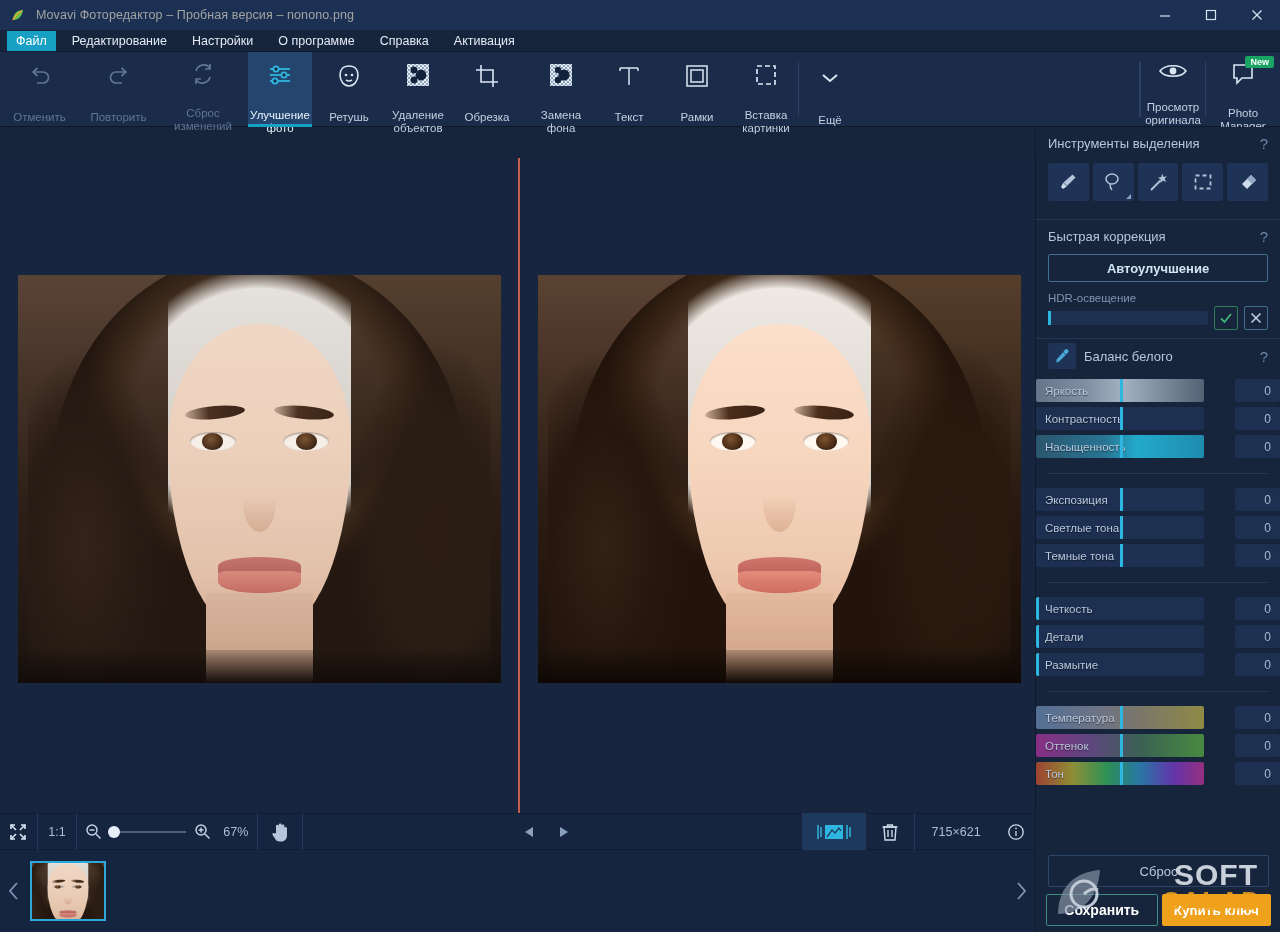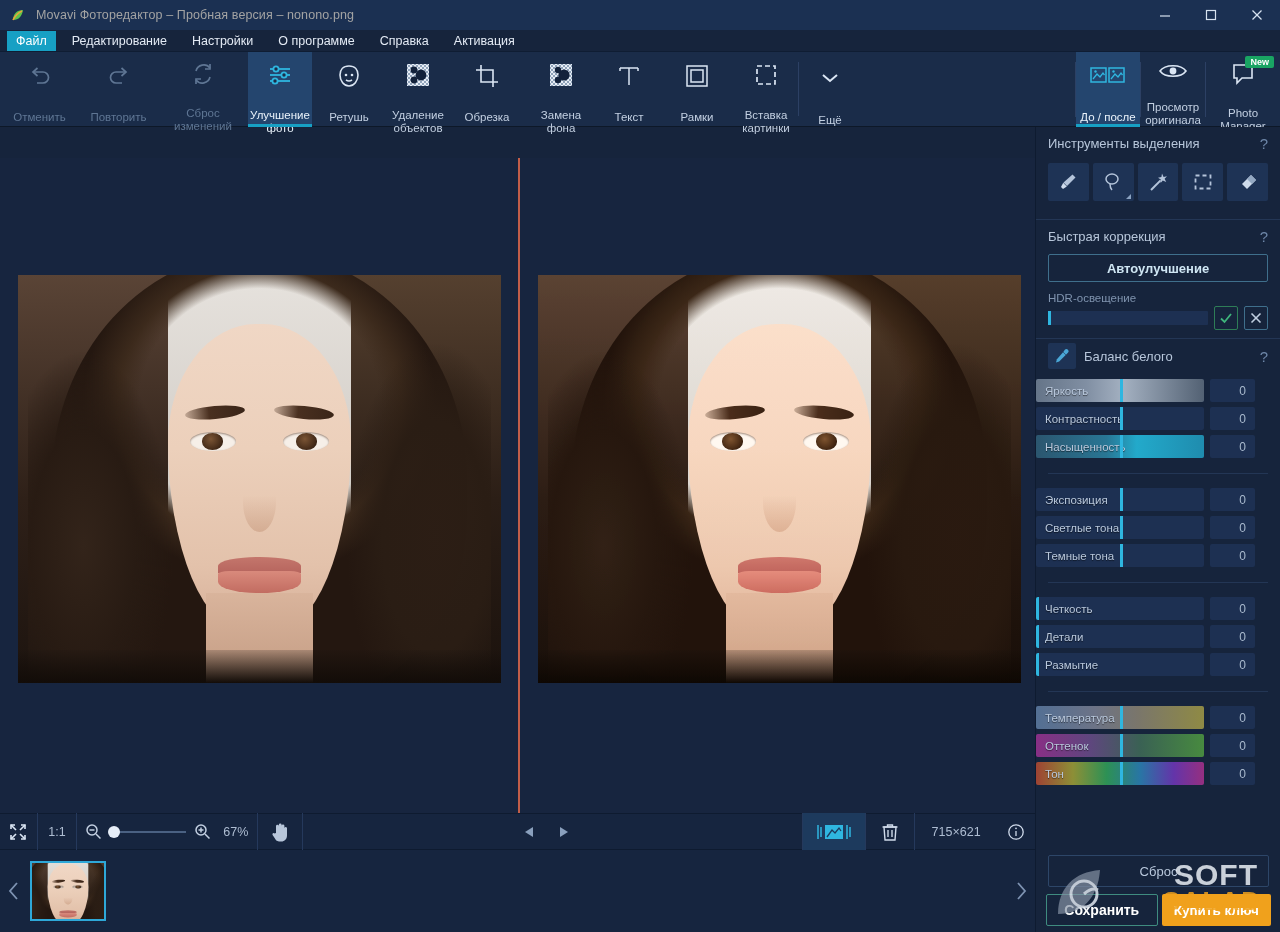--- a/index.html
+++ b/index.html
@@ -211,21 +211,21 @@
   .hdr-label { font-size:11.5px; color:#7f93ae; margin-bottom:2px; }
   .hdr-row { display:flex; align-items:center; gap:6px; }
   .hdr-track { flex:1; height:14px; background:#1d3052; position:relative; border-radius:1px; }
   .hdr-knob { position:absolute; left:0; top:0; width:3px; height:14px; background:#2fb6e0; }
   .sm-btn { width:24px; height:24px; border:1px solid #3f6f8c; display:flex; align-items:center; justify-content:center; border-radius:2px;}
   .sm-btn.ok { border-color:#2e7d57; }
 
   .wb-head { display:flex; align-items:center; height:34px; position:relative; }
   .pick { width:28px; height:26px; background:#1e3355; border-radius:2px; display:flex; align-items:center; justify-content:center; margin-right:8px;}
 
-  .slider-row { display:flex; align-items:center; margin-bottom:5px; }
+  .slider-row { display:flex; align-items:center; margin-bottom:5px;justify-content:space-between; }
   .sl {
     position:relative; width:168px; height:23px; background:#1d3052;
     border-radius:2px; overflow:hidden; display:flex; align-items:center;
   }
   .sl .fill { position:absolute; inset:0; }
   .sl .sname {
     position:relative; font-size:11.5px; color:#b9c8dc; padding-left:9px;
     text-shadow:0 1px 1px rgba(0,0,0,.55); white-space:nowrap;
   }
   .sl .knob { position:absolute; top:0; width:3px; height:23px; background:#2fb6e0; }
@@ -461,33 +461,20 @@
       <span class="ic" style="height:40px">
         <svg width="22" height="14" viewBox="0 0 22 14" fill="none" stroke="#dbe6f4" stroke-width="2">
           <polyline points="4,4 11,10 18,4"></polyline>
         </svg>
       </span>
       <span class="lbl">Ещё</span>
     </div>
 
     <div class="tb-right">
       <div class="tb-sep"></div>
-      <div class="tool sel w82">
-        <span class="ic">
-          <svg width="36" height="24" viewBox="0 0 36 24" fill="none" stroke="#2fb6e0" stroke-width="1.5">
-            <rect x="1" y="4" width="15" height="14"></rect>
-            <polyline points="3,15 7,10 10,13 13,9 14.5,11" stroke-width="1.3"></polyline>
-            <circle cx="5.5" cy="7.5" r="1.2" fill="#2fb6e0" stroke="none"></circle>
-            <rect x="19" y="4" width="15" height="14"></rect>
-            <polyline points="21,15 25,10 28,13 31,9 32.5,11" stroke-width="1.3"></polyline>
-            <circle cx="23.5" cy="7.5" r="1.2" fill="#2fb6e0" stroke="none"></circle>
-          </svg>
-        </span>
-        <span class="lbl">До / после</span>
-      </div>
       <div class="tb-sep"></div>
       <div class="tool w82">
         <span class="ic">
           <svg width="30" height="20" viewBox="0 0 30 20" fill="none" stroke="#dbe6f4" stroke-width="1.6">
             <path d="M2 10 C7 3, 23 3, 28 10 C23 17, 7 17, 2 10 Z"></path>
             <circle cx="15" cy="10" r="3.4" fill="#dbe6f4" stroke="none"></circle>
           </svg>
         </span>
         <span class="lbl"><span>Просмотр</span><br><span>оригинала</span></span>
       </div>

